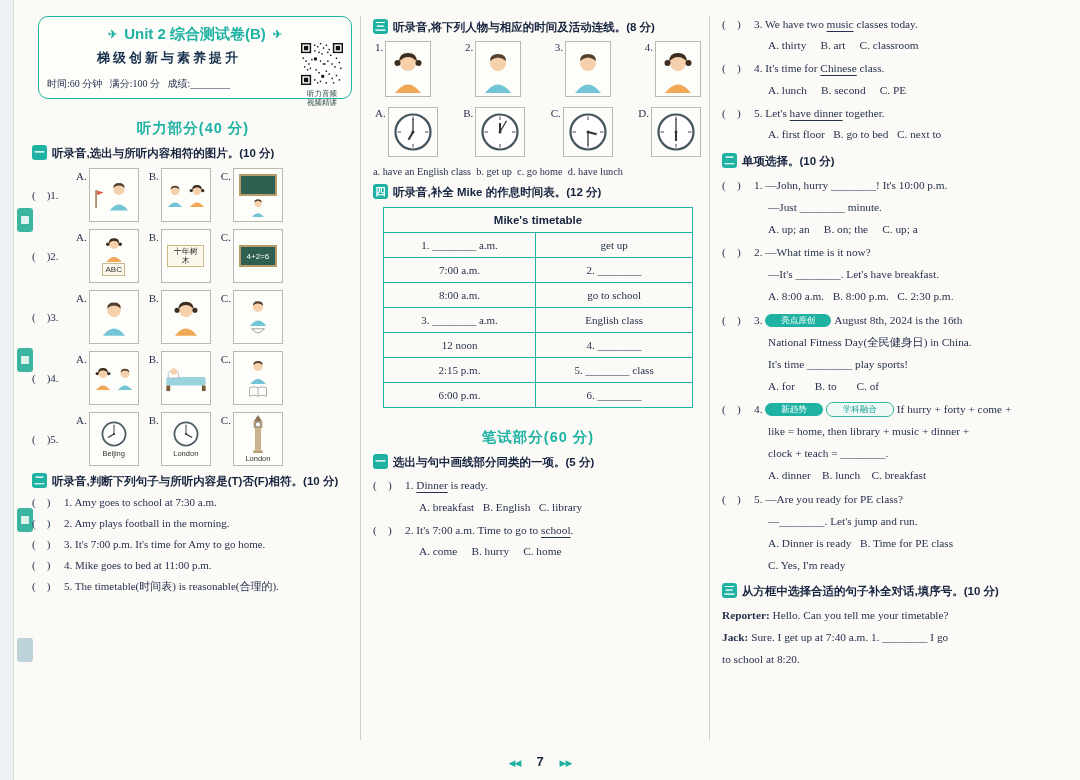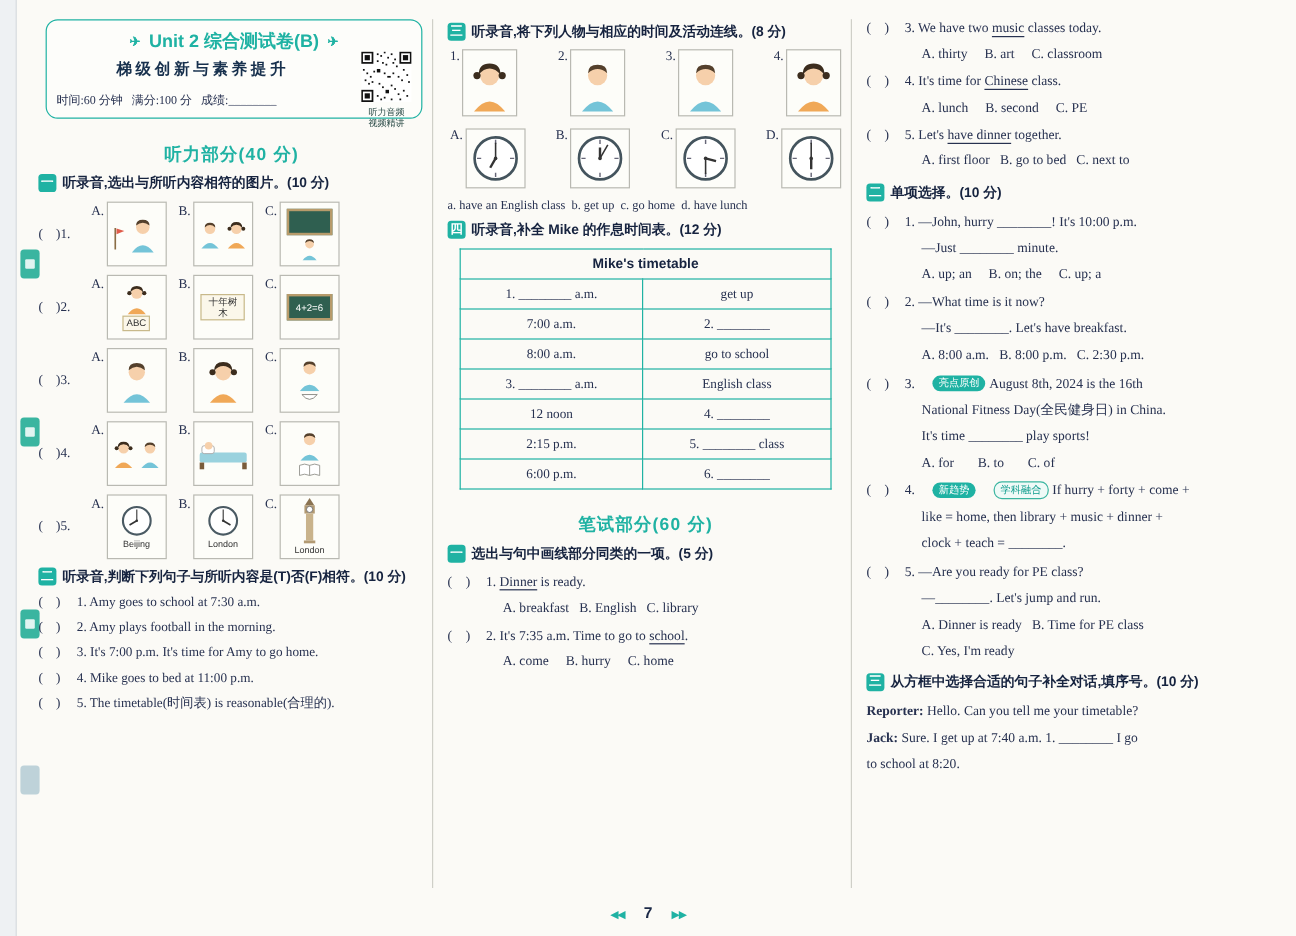--- a/index.html
+++ b/index.html
@@ -74,21 +74,21 @@
   .uq .qline{ white-space:pre-wrap; }
   .uq .opts{ padding-left:14px; white-space:pre-wrap; }
   .ul{ text-decoration:underline; text-underline-offset:3px; }
 
   
   .mc{ display:flex; font-size:11.3px; line-height:22px; margin:1.5px 0; }
   .mc .lbl{ width:32px; flex:none; white-space:pre; }
   .mc .body{ flex:1; }
   .mc .ln{ padding-left:14px; white-space:pre-wrap; }
   .mc .ln.first{ padding-left:0; }
-  .pill{ display:inline-block; background:var(--ac); color:#fff; font-family:"Liberation Sans",sans-serif; font-size:8.5px; line-height:13px; padding:0 5px; border-radius:7px; vertical-align:1px; margin-right:3px;margin-left:12px; }
+  .pill{ display:inline-block; background:var(--ac); color:#fff; font-family:"Liberation Sans",sans-serif; font-size:8.5px; line-height:13px; padding:0 16px; border-radius:7px; vertical-align:1px; margin-right:3px; }
   .pill.outline{ background:#effaf7; color:#0e9c8d; border:1px solid #3ab5a0; }
 
   
   .dlg{ font-size:11.3px; line-height:22px; white-space:pre-wrap; }
   .dlg .sp{ font-weight:bold; }
 
   
   .pnav{ position:absolute; bottom:10px; left:0; right:0; text-align:center; }
   .pnav .arr{ color:var(--ac); font-size:9px; letter-spacing:-1px; }
   .pnav .num{ display:inline-block; margin:0 12px; font-size:13px; font-weight:bold; color:#1c2947; font-family:"Liberation Sans",sans-serif; }
@@ -616,21 +616,21 @@
       <div class="uq">
         <span class="lbl">(    )</span>
         <span class="body">
           <div class="qline"><span>1. </span><span class="ul">Dinner</span><span> is ready.</span></div>
           <div class="opts">A. breakfast   B. English   C. library</div>
         </span>
       </div>
       <div class="uq">
         <span class="lbl">(    )</span>
         <span class="body">
-          <div class="qline"><span>2. It's 7:35 a.m. Time to go to </span><span class="ul">school</span><span>.</span></div>
+          <div class="qline"><span>2. It's 7:00 a.m. Time to go to </span><span class="ul">school</span><span>.</span></div>
           <div class="opts">A. come     B. hurry     C. home</div>
         </span>
       </div>
     </div>
 
     <div class="vdiv"></div>
 
     <div class="col col-right">
 
       <div class="uq">
@@ -684,20 +684,21 @@
           <div class="ln">It's time ________ play sports!</div>
           <div class="ln">A. for       B. to       C. of</div>
         </span>
       </div>
       <div class="mc">
         <span class="lbl">(    )</span>
         <span class="body">
           <div class="ln first"><span>4. </span><span class="pill">新趋势</span><span class="pill outline">学科融合</span><span>If hurry + forty + come +</span></div>
           <div class="ln">like = home, then library + music + dinner +</div>
           <div class="ln">clock + teach = ________.</div>
+          <div class="ln">A. dinner    B. lunch    C. breakfast</div>
         </span>
       </div>
       <div class="mc">
         <span class="lbl">(    )</span>
         <span class="body">
           <div class="ln first">5. —Are you ready for PE class?</div>
           <div class="ln">—________. Let's jump and run.</div>
           <div class="ln">A. Dinner is ready   B. Time for PE class</div>
           <div class="ln">C. Yes, I'm ready</div>
         </span>

